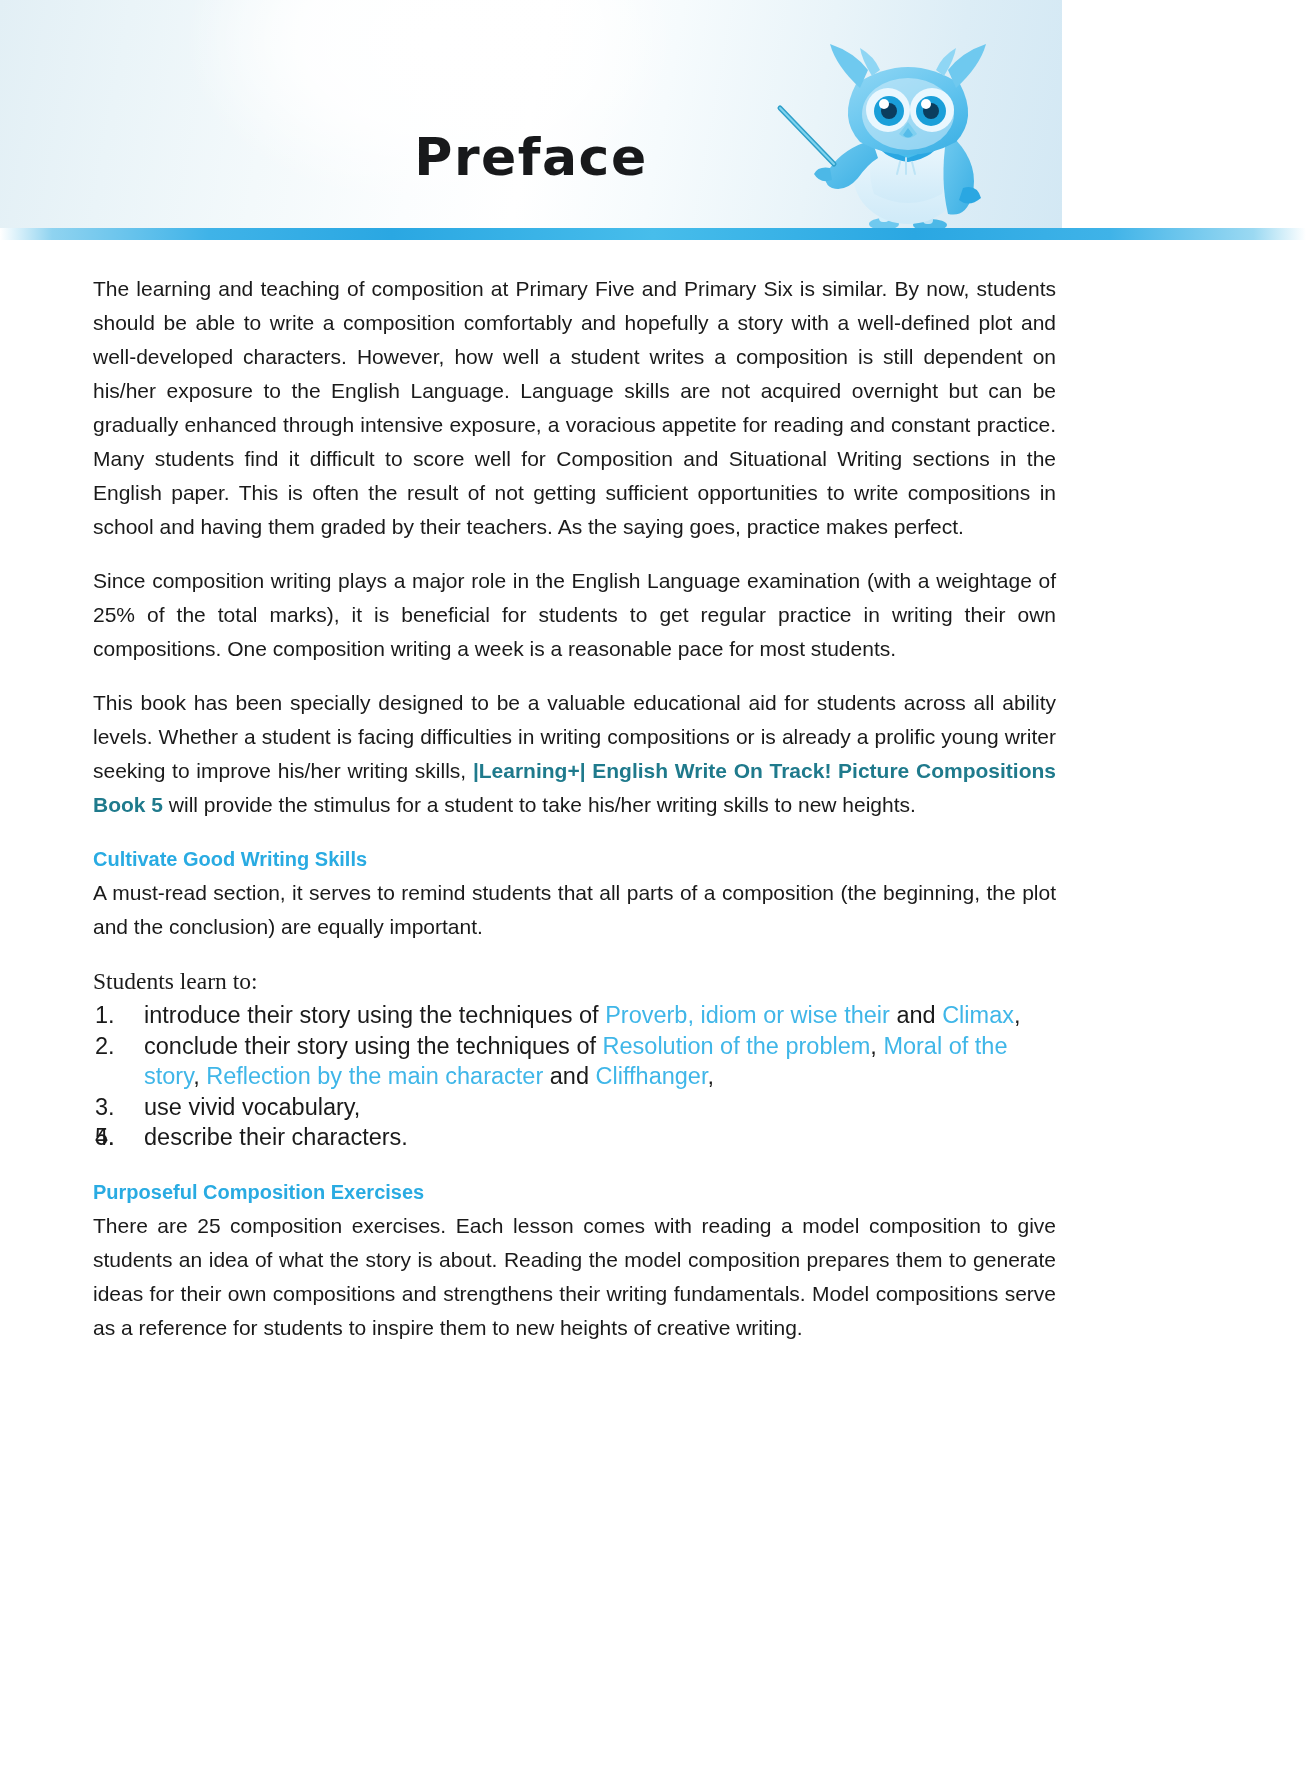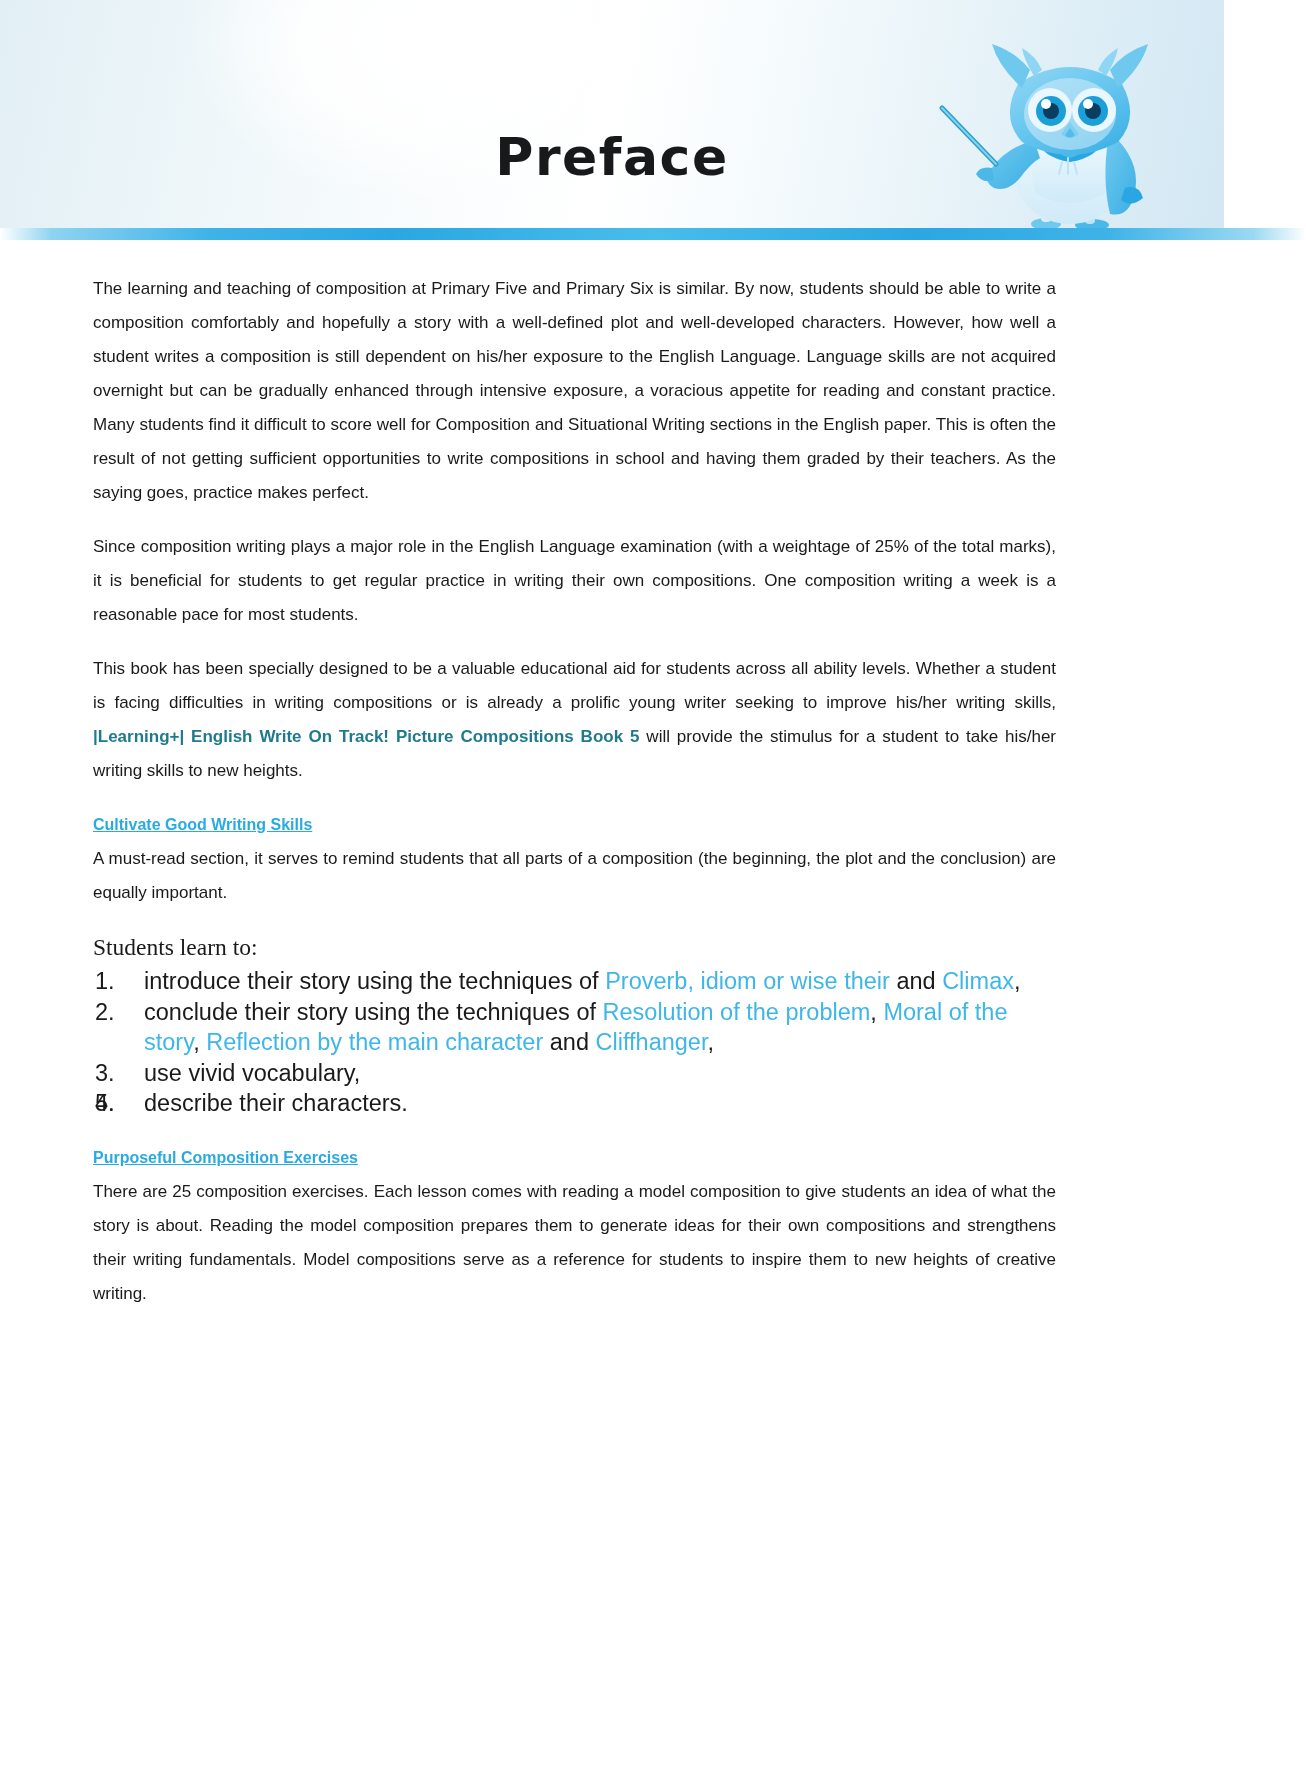--- a/index.html
+++ b/index.html
@@ -11,21 +11,21 @@
     height: 1785px;
     background: #ffffff;
     font-family: "Liberation Sans", sans-serif;
     overflow: hidden;
     position: relative;
   }
 
   
   .header {
     position: relative;
-    width: 1224px;
+    width: 1062px;
     height: 228px;
     background:
       radial-gradient(ellipse 340px 230px at 430px 40px, #ffffff 0%, rgba(255,255,255,0.85) 38%, rgba(255,255,255,0.0) 72%),
       linear-gradient(100deg,
         #e2eff5 0%,
         #eaf4f8 12%,
         #f3f9fb 26%,
         #fbfdfe 40%,
         #ffffff 50%,
         #f6fbfd 62%,
@@ -79,40 +79,39 @@
   .content {
     position: absolute;
     left: 93px;
     top: 272px;
     width: 963px;
     color: #1a1a1a;
   }
 
   p.para {
     margin: 0 0 20px 0;
-    font-size: 17px;
+    font-size: 21px;
     line-height: 34px;
     text-align: justify;
     text-justify: inter-word;
     color: #1a1a1a;
   }
   p.para:last-child { margin-bottom: 0; }
 
   .b-accent {
     color: #1f7a8c;
     font-weight: bold;
   }
 
   h2.section-head {
     margin: 6px 0 0 0;
-    font-size: 16px;
+    font-size: 20px;
     line-height: 34px;
     font-weight: bold;
     color: #29abe2;
-    text-decoration: underline;
   }
 
   .lead-after-head {
     margin-top: 0;
   }
 
   .cyan {
     color: #3fb6e8;
   }
 

